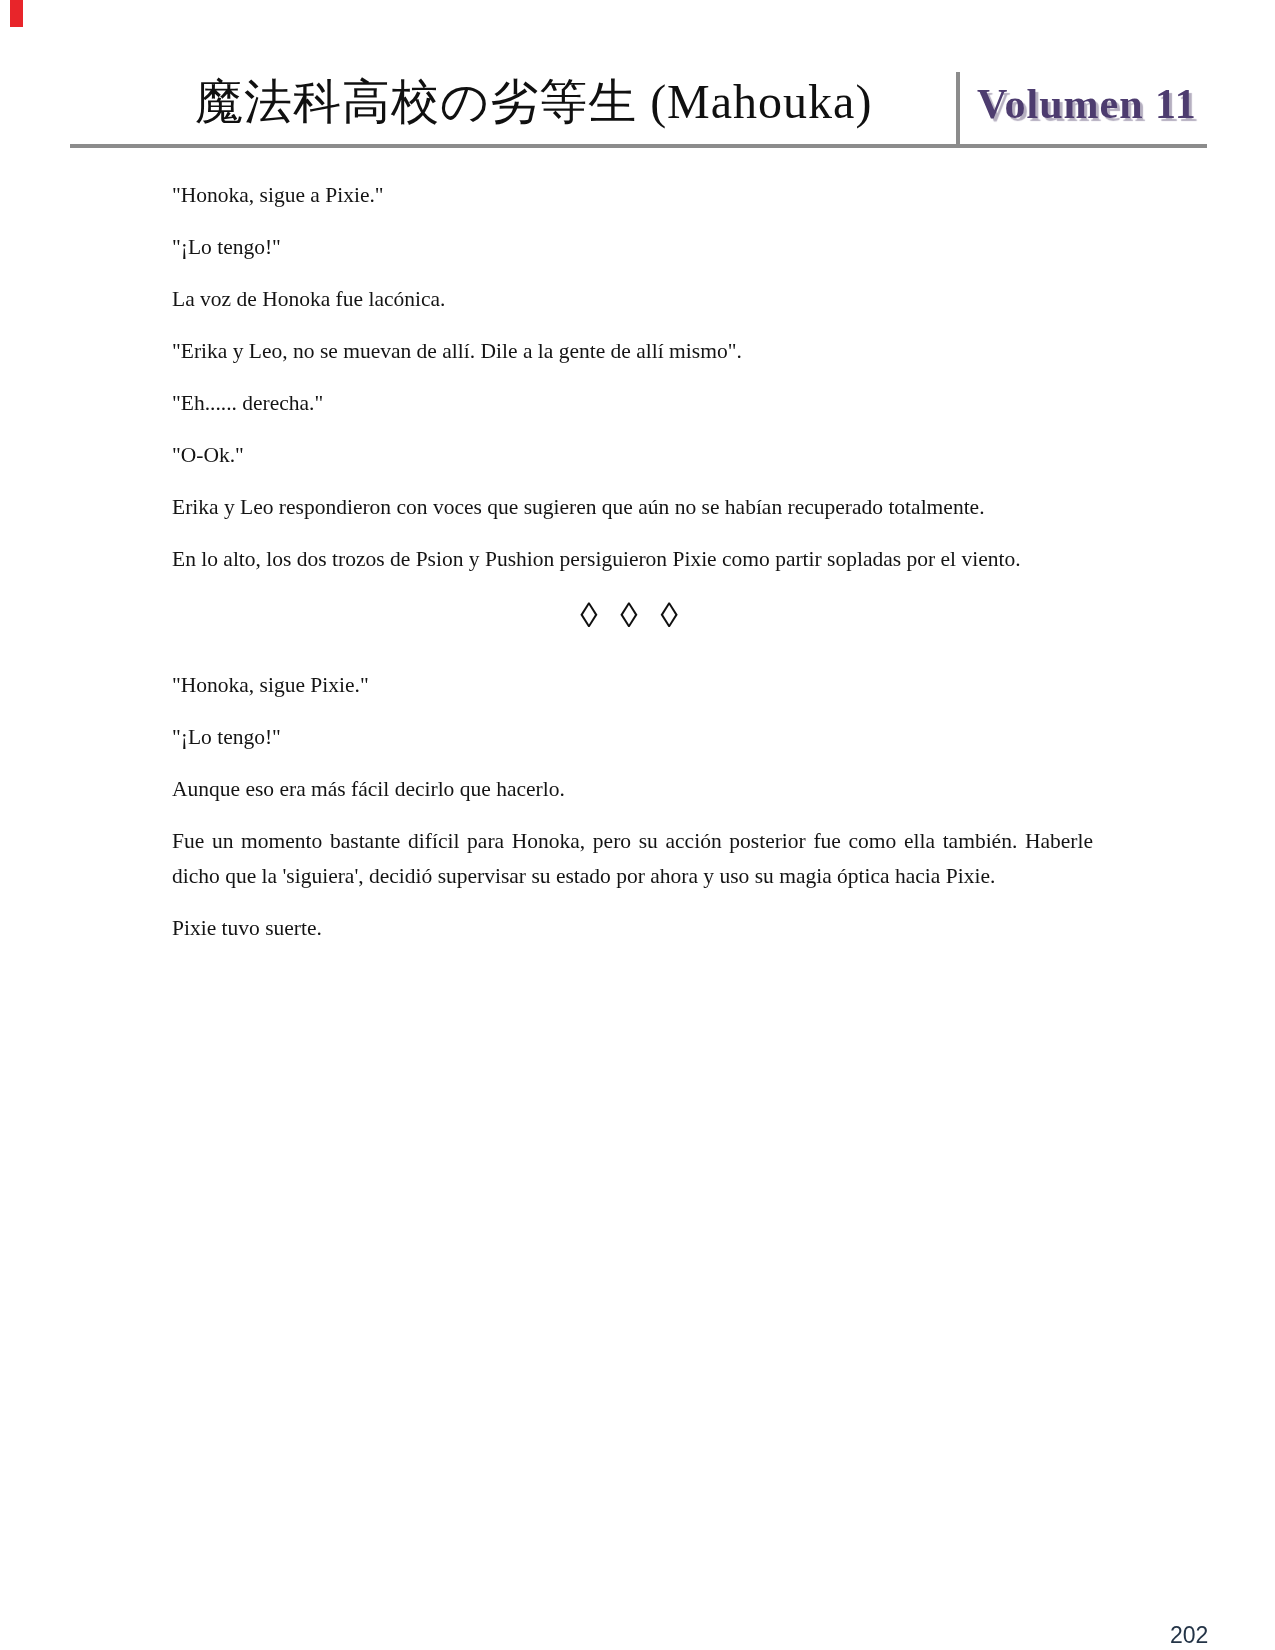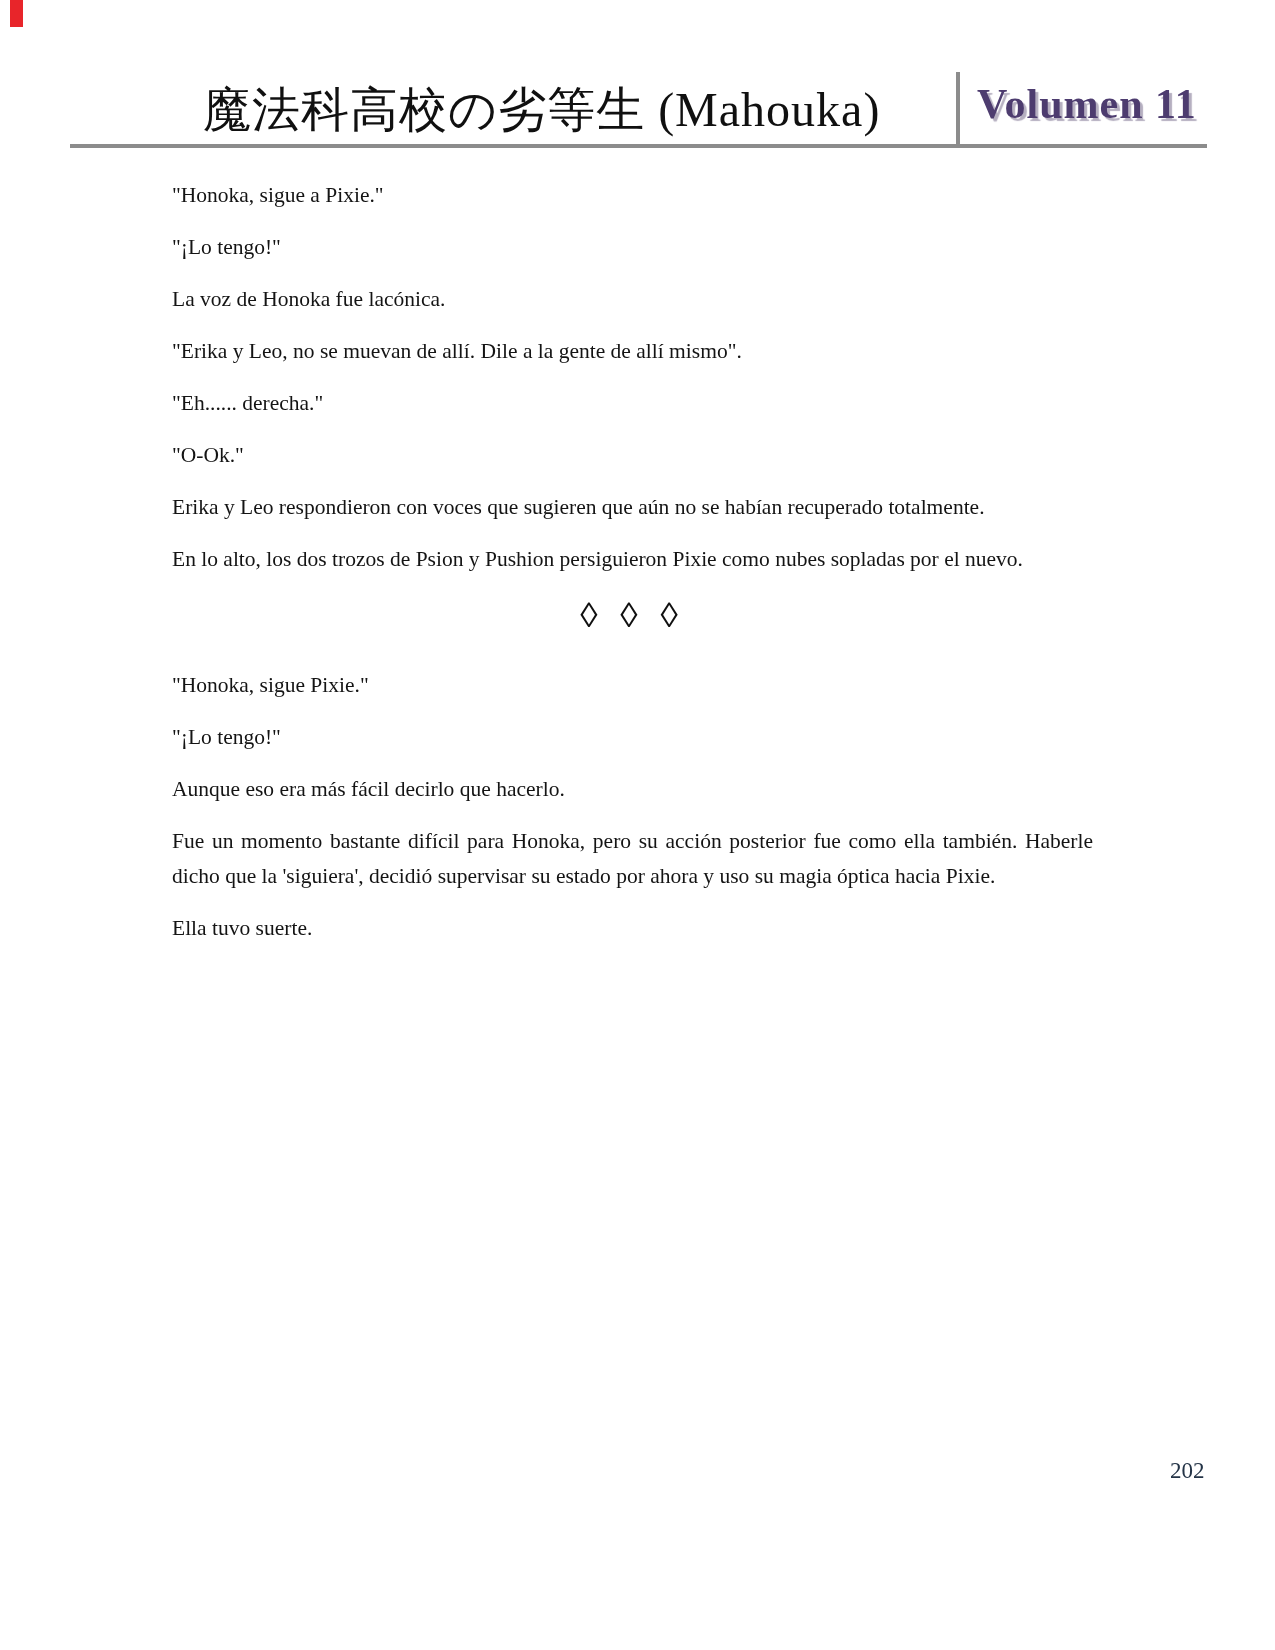--- a/index.html
+++ b/index.html
@@ -14,21 +14,21 @@
   }
   .red-mark {
     position: absolute;
     left: 10px; top: 0;
     width: 13px; height: 27px;
     background: #e8252a;
   }
   .series-title {
     position: absolute;
     left: 195px; top: 70px;
-    margin: 8px;
+    margin: 0;
     font-family: "Liberation Serif", serif;
     font-weight: normal;
     font-size: 48px;
     line-height: 64px;
     color: #101010;
     white-space: nowrap;
     letter-spacing: 1px;
   }
   .vbar {
     position: absolute;
@@ -70,22 +70,22 @@
   .separator {
     text-align: center !important;
     font-size: 35px;
     line-height: 44px;
     letter-spacing: 7px;
     margin: 12px 0 30px 0 !important;
     color: #101010;
   }
   .page-number {
     position: absolute;
-    left: 1170px; top: 1458px;
-    font-family: Liberation Serif, serif;
+    left: 1170px; top: 1622px;
+    font-family: Liberation Sans, sans-serif;
     font-size: 23px;
     color: #243447;
   }
 </style>
 </head>
 <body>
 
 <div class="page">
 
   <div class="red-mark"></div>
@@ -98,24 +98,24 @@
   </header>
 
   <main class="body-text">
     <p>"Honoka, sigue a Pixie."</p>
     <p>"¡Lo tengo!"</p>
     <p>La voz de Honoka fue lacónica.</p>
     <p>"Erika y Leo, no se muevan de allí. Dile a la gente de allí mismo".</p>
     <p>"Eh...... derecha."</p>
     <p>"O-Ok."</p>
     <p>Erika y Leo respondieron con voces que sugieren que aún no se habían recuperado totalmente.</p>
-    <p>En lo alto, los dos trozos de Psion y Pushion persiguieron Pixie como nubes sopladas por el nuevo.</p>
+    <p>En lo alto, los dos trozos de Psion y Pushion persiguieron Pixie como partir sopladas por el viento.</p>
     <p class="separator">◊ ◊ ◊</p>
     <p>"Honoka, sigue Pixie."</p>
     <p>"¡Lo tengo!"</p>
     <p>Aunque eso era más fácil decirlo que hacerlo.</p>
     <p>Fue un momento bastante difícil para Honoka, pero su acción posterior fue como ella también. Haberle dicho que la 'siguiera', decidió supervisar su estado por ahora y uso su magia óptica hacia Pixie.</p>
-    <p>Ella tuvo suerte.</p>
+    <p>Pixie tuvo suerte.</p>
   </main>
 
   <div class="page-number">202</div>
 
 </div>
 
 </body></html>

